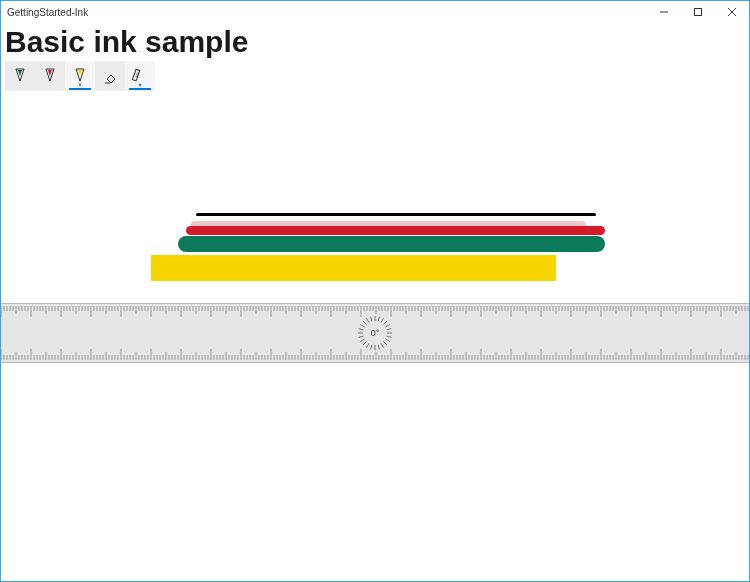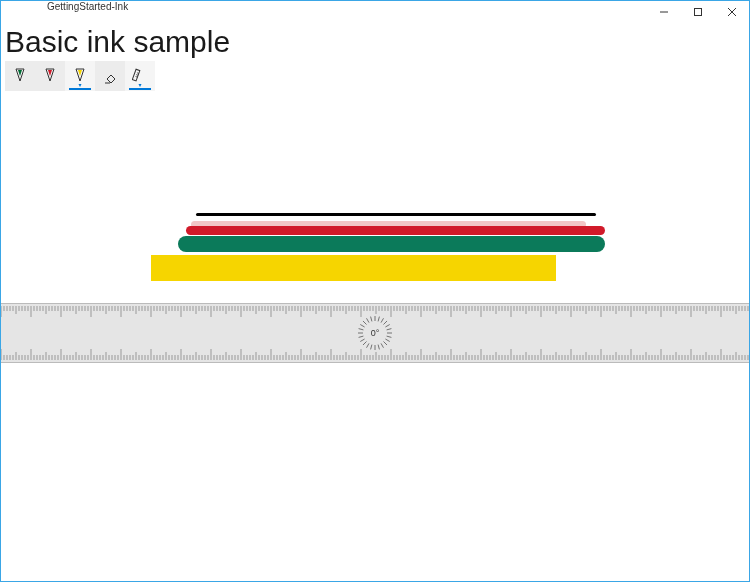--- a/index.html
+++ b/index.html
@@ -1,24 +1,24 @@
 <!DOCTYPE html>
 <html><head>
 <meta charset="utf-8">
 <style>
   * { box-sizing: border-box; margin: 0; padding: 0; }
   html, body { width: 750px; height: 582px; overflow: hidden; font-family: "Segoe UI", sans-serif; background: #fff; }
   .window { width: 750px; height: 582px; border: 1px solid #3aa6e6; display: flex; flex-direction: column; background: #fff; }
-  .titlebar { height: 22px; display: flex; align-items: flex-start; font-size: 10px; color: #333; background: #fff; padding-left: 40px; }
+  .titlebar { height: 22px; display: flex; align-items: center; font-size: 10px; color: #333; background: #fff; }
   .titlebar .title { padding-left: 6px; flex: 0 0 auto; }
   .titlebar .spacer { flex: 1; }
   .win-btn { width: 34px; height: 22px; display: flex; align-items: center; justify-content: center; }
   .win-btn svg { display: block; }
   .content { flex: 1; position: relative; background: #fff; }
-  .heading { font-size: 30px; font-weight: 400; color: #1a1a1a; padding: 2px 4px 0 4px; }
+  .heading { font-size: 30px; font-weight: 700; color: #1a1a1a; padding: 2px 4px 0 4px; }
   .toolbar { display: flex; background: #ececec; height: 30px; width: 150px; margin: 2px 0 0 4px; }
   .tool-btn { width: 30px; height: 30px; display: flex; align-items: center; justify-content: center; position: relative; }
   .tool-btn.selected { background: #f5f5f5; }
   .tool-underline { position: absolute; left: 4px; right: 4px; bottom: 1px; height: 2px; background: #0078d7; }
   .chev { position: absolute; bottom: 3px; left: 50%; transform: translateX(-50%); font-size: 6px; color: #0078d7; line-height: 6px; }
   .canvas { position: absolute; left: 0; right: 0; top: 90px; bottom: 0; }
   .stroke { position: absolute; border-radius: 999px; }
   .ruler { position: absolute; left: 0; right: 0; top: 280px; height: 60px; background: #e5e5e5; border-top: 1px solid #bbb; border-bottom: 1px solid #bbb; }
   .ruler-ticks { position: absolute; left: 0; right: 0; height: 12px; }
   .ruler-ticks.top { top: 0; }

